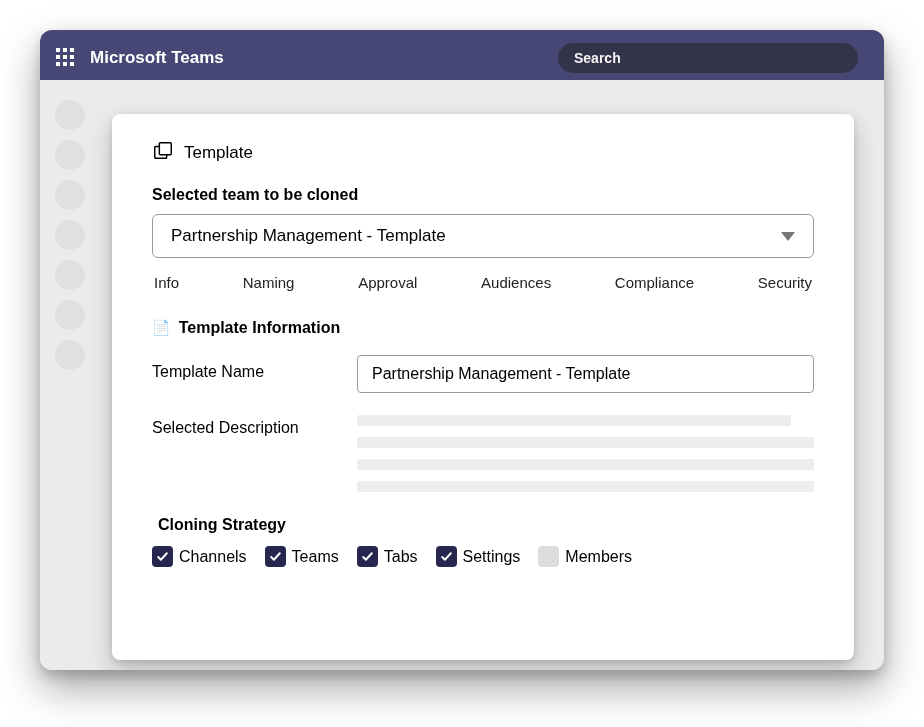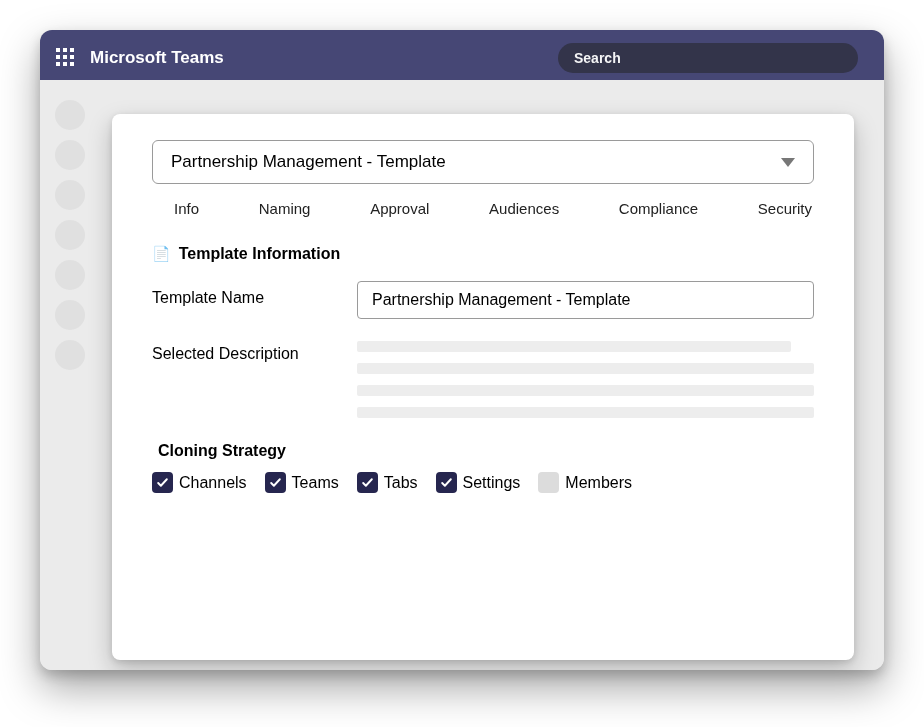--- a/index.html
+++ b/index.html
@@ -132,21 +132,21 @@
   }
 
   .tabs {
     display: flex;
     justify-content: space-between;
     padding: 0 2px;
     font-size: 15px;
     color: #222;
     margin-bottom: 28px;
   }
-  .tabs span { cursor: pointer; margin-left: 20px; }
+  .tabs span { cursor: pointer; }
 
   .section-header {
     display: flex;
     align-items: center;
     gap: 8px;
     font-size: 16px;
     font-weight: 700;
     margin-bottom: 18px;
   }
   .file-icon { font-size: 15px; color:#808080; }
@@ -245,21 +245,31 @@
       <div class="rail-dot"></div>
       <div class="rail-dot"></div>
       <div class="rail-dot"></div>
       <div class="rail-dot"></div>
       <div class="rail-dot"></div>
       <div class="rail-dot"></div>
     </div>
 
     <div class="panel">
 
-
+      <div class="panel-header">
+        <span class="template-icon">
+          <svg viewBox="0 0 24 24" fill="none" stroke="#000" stroke-width="1.6">
+            <rect x="3" y="7" width="13" height="13" rx="1"></rect>
+            <rect x="8" y="3" width="13" height="13" rx="1" fill="#fff"></rect>
+          </svg>
+        </span>
+        <span class="panel-header-title">Template</span>
+      </div>
+
+      <div class="selected-label">Selected team to be cloned</div>
 
       <div class="team-select">
         <span>Partnership Management - Template</span>
         <span class="chevron-down"></span>
       </div>
 
       <div class="tabs">
         <span>Info</span>
         <span>Naming</span>
         <span>Approval</span>

